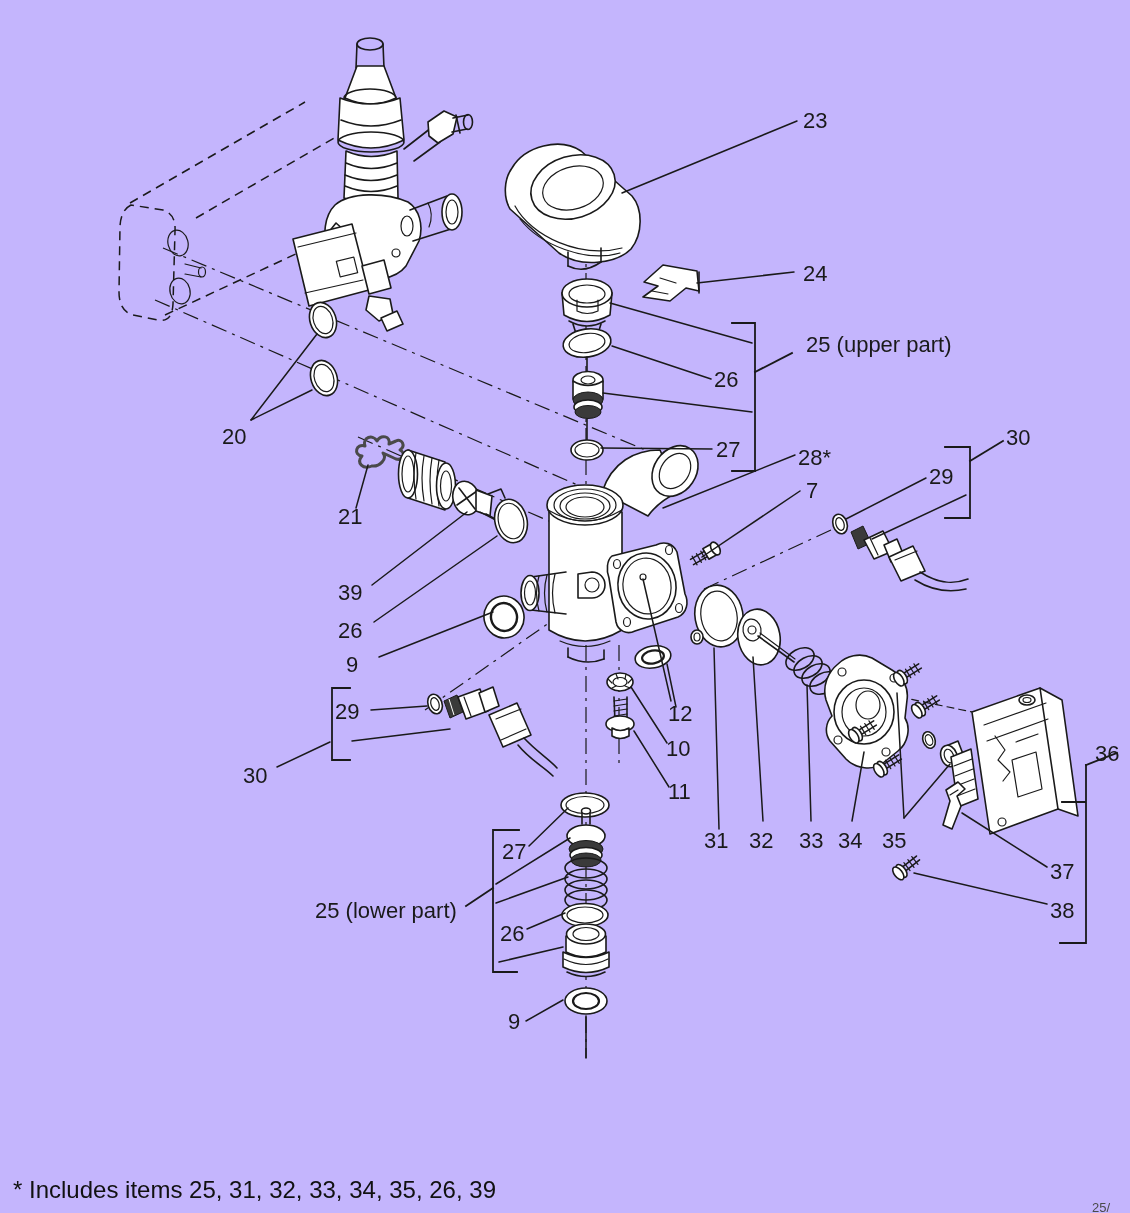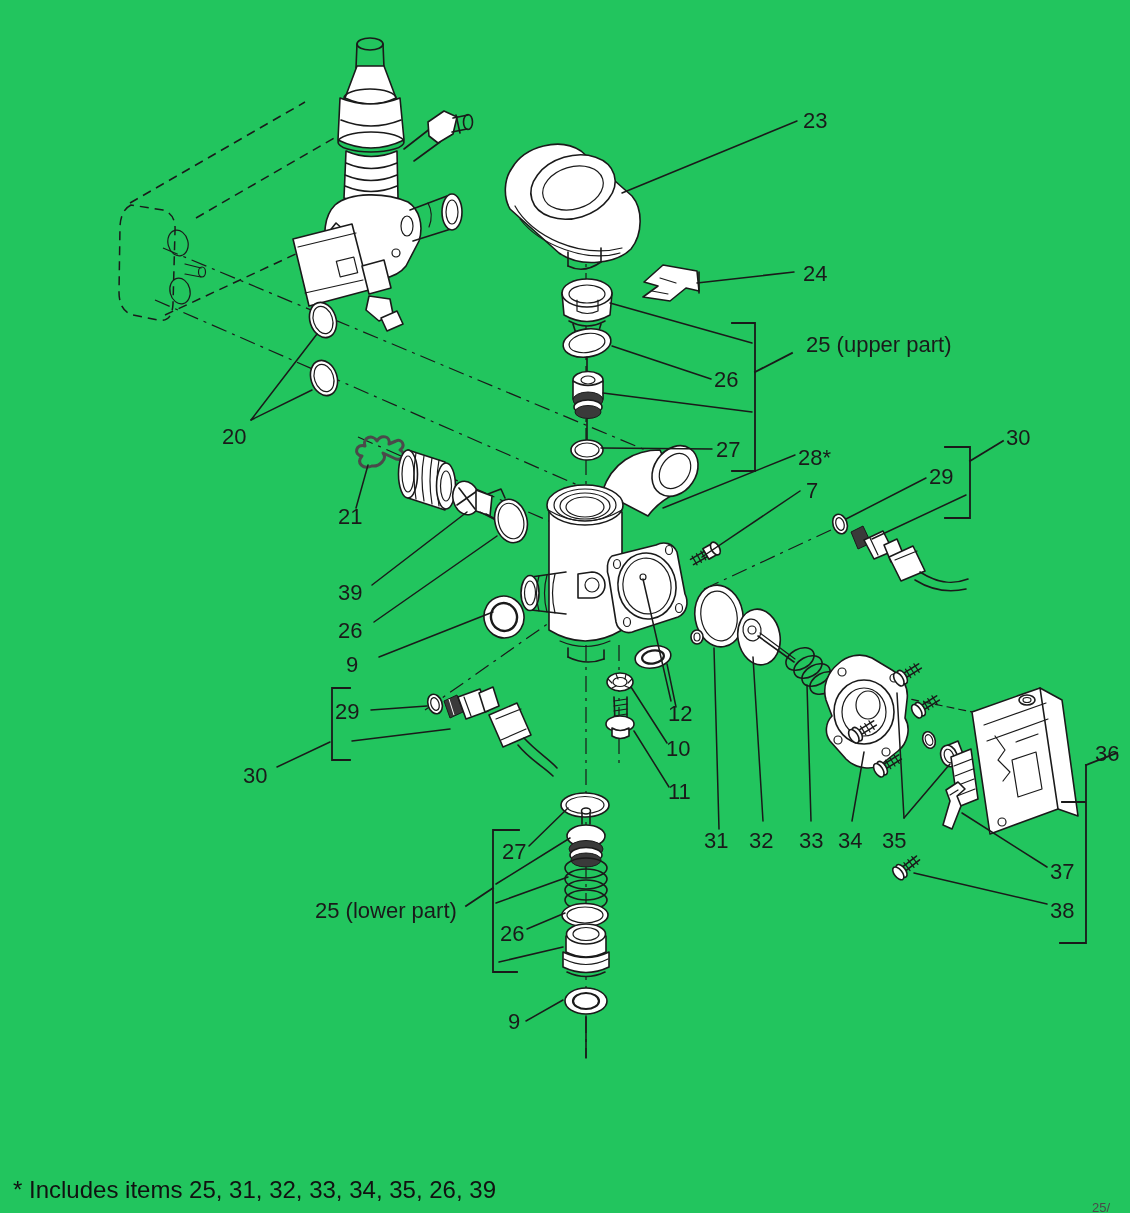--- a/index.html
+++ b/index.html
@@ -1,16 +1,16 @@
 <!DOCTYPE html>
 <html><head>
 <meta charset="utf-8">
 <style>
   html,body{margin:0;padding:0;background:#fff;}
-  .canvas{position:relative;width:1130px;height:1213px;background:#22c55e;overflow:hidden;
+  .canvas{position:relative;width:1130px;height:1213px;background:#c4b5fd;overflow:hidden;
           font-family:"Liberation Sans", sans-serif;}
   svg{display:block;width:1130px;height:1213px;}
   .ln{stroke:#1a1a1a;stroke-width:1.6;fill:none;stroke-linecap:round;stroke-linejoin:round;}
   .lnthin{stroke:#1a1a1a;stroke-width:1.2;fill:none;stroke-linecap:round;stroke-linejoin:round;}
   .fw{stroke:#1a1a1a;stroke-width:1.6;fill:#ffffff;stroke-linejoin:round;}
   .dk{stroke:#1a1a1a;stroke-width:1;fill:#3a3a3a;}
   .dash{stroke:#1a1a1a;stroke-width:1.5;fill:none;stroke-dasharray:9 6;}
   .cdash{stroke:#1a1a1a;stroke-width:1.2;fill:none;stroke-dasharray:16 6 3 6;}
   .leader{stroke:#1a1a1a;stroke-width:1.5;fill:none;stroke-linecap:round;}
   .bracket{stroke:#1a1a1a;stroke-width:1.8;fill:none;stroke-linecap:square;}

